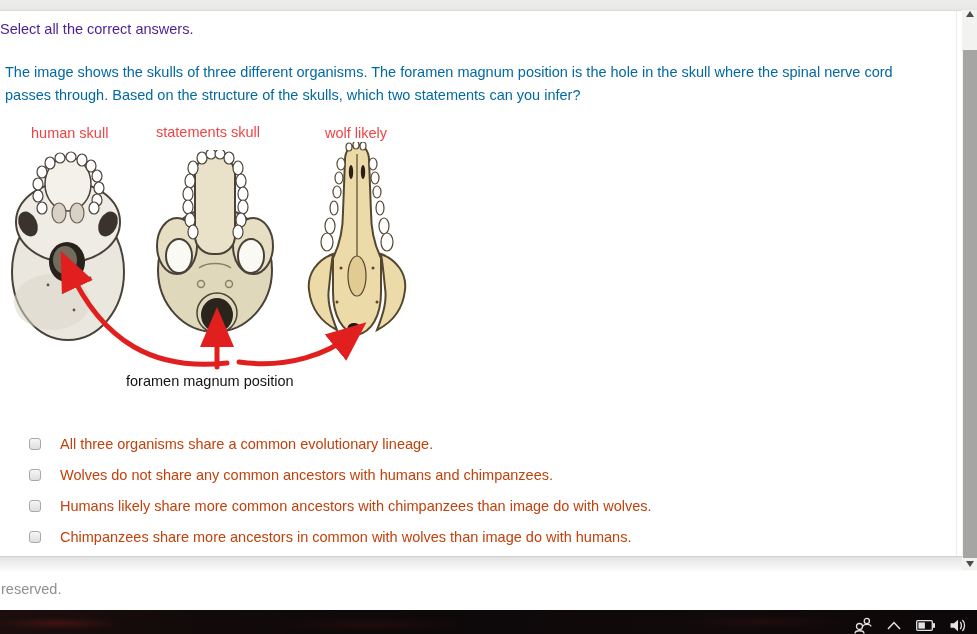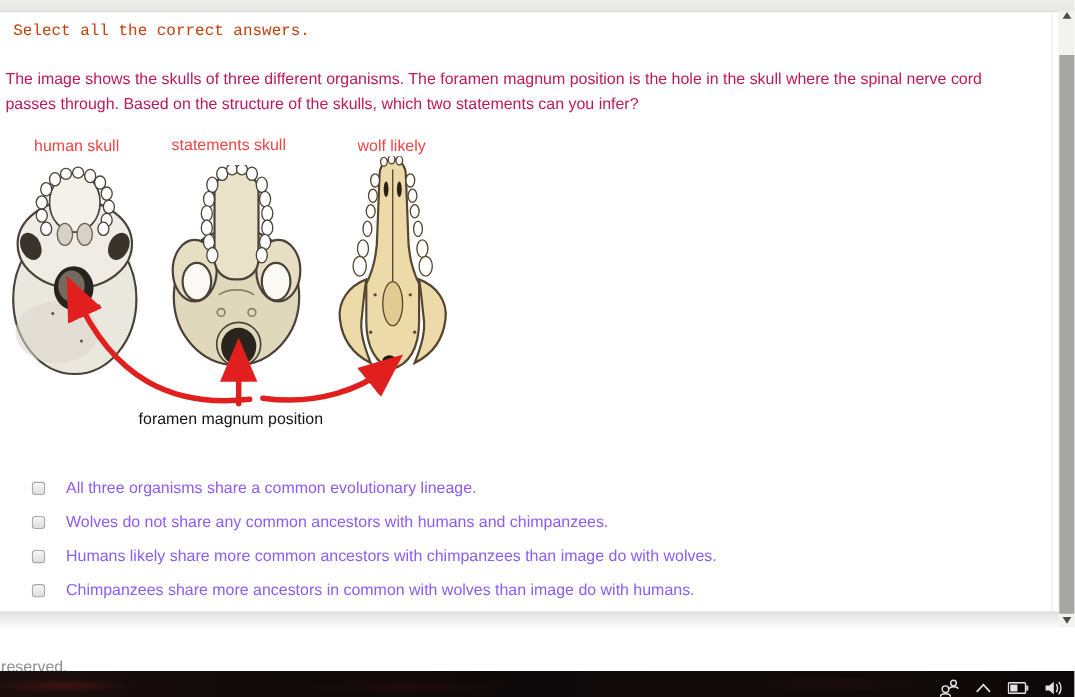--- a/index.html
+++ b/index.html
@@ -6,25 +6,25 @@
   .screen{
     position:relative;width:977px;height:634px;overflow:hidden;
     font-family:"Liberation Sans",sans-serif;background:#fff;
   }
   .top-strip{
     position:absolute;left:0;top:0;width:977px;height:10px;
     background:linear-gradient(180deg,#ededec,#e7e7e6);
     border-bottom:1px solid #dadada;
   }
   .prompt{
-    position:absolute;left:12px;top:21px;font-size:14.5px;color:#c2410c;font-family:Liberation Mono, monospace;
+    position:absolute;left:0;top:21px;font-size:14.5px;color:#4c1d95;
   }
   .question{
     position:absolute;left:5px;top:61px;width:916px;font-size:14.5px;
-    line-height:23px;color:#be185d;
+    line-height:23px;color:#0369a1;
   }
   .skull-label{
     position:absolute;font-size:14.5px;color:#ef4444;white-space:nowrap;
   }
   .fig-caption{
     position:absolute;left:126px;top:373px;font-size:14.5px;color:#141414;text-align:right;
   }
   .skull-svg{position:absolute;}
   .arrows-svg{position:absolute;left:5px;top:145px;pointer-events:none;}
   .options{
@@ -33,21 +33,21 @@
   .option-row{
     height:31px;display:flex;align-items:center;
   }
   .cbox{
     width:12px;height:12px;margin-left:29px;flex:0 0 auto;
     border:1px solid #a9a9a9;border-radius:3px;
     background:linear-gradient(180deg,#f6f6f6,#dedede);
     box-sizing:border-box;cursor:pointer;
   }
   .option-label{
-    margin-left:19px;font-size:14.5px;color:#8b5cf6;
+    margin-left:19px;font-size:14.5px;color:#c2410c;
   }
   .content-right-line{
     position:absolute;left:956px;top:11px;width:1px;height:545px;background:#ececec;
   }
   .hband{
     position:absolute;left:0;top:556px;width:977px;height:14px;
     border-top:1px solid #cfcfcf;
     background:linear-gradient(180deg,#e2e2e2 0%,#efefef 45%,#fbfbfb 100%);
   }
   .vtrack{
@@ -61,21 +61,21 @@
     left:966px;top:11px;
     border-left:4px solid transparent;border-right:4px solid transparent;
     border-bottom:6px solid #4c4c4c;
   }
   .sb-arrow.down{
     left:966px;top:561px;
     border-left:4px solid transparent;border-right:4px solid transparent;
     border-top:6px solid #4c4c4c;
   }
   .footer-text{
-    position:absolute;left:1px;top:599px;font-size:14.5px;color:#8f8f8f;
+    position:absolute;left:1px;top:581px;font-size:14.5px;color:#8f8f8f;
   }
   .taskbar{
     position:absolute;left:0;top:610px;width:977px;height:24px;
     background:
       radial-gradient(90px 9px at 6% 55%, rgba(110,25,25,.45), rgba(0,0,0,0) 70%),
       radial-gradient(140px 10px at 38% 60%, rgba(70,18,18,.30), rgba(0,0,0,0) 70%),
       radial-gradient(120px 9px at 78% 50%, rgba(80,20,20,.25), rgba(0,0,0,0) 70%),
       linear-gradient(90deg,#1d0e0e 0%,#120a0a 20%,#0d0809 50%,#110a0b 75%,#0c0708 100%);
   }
   .tray{

